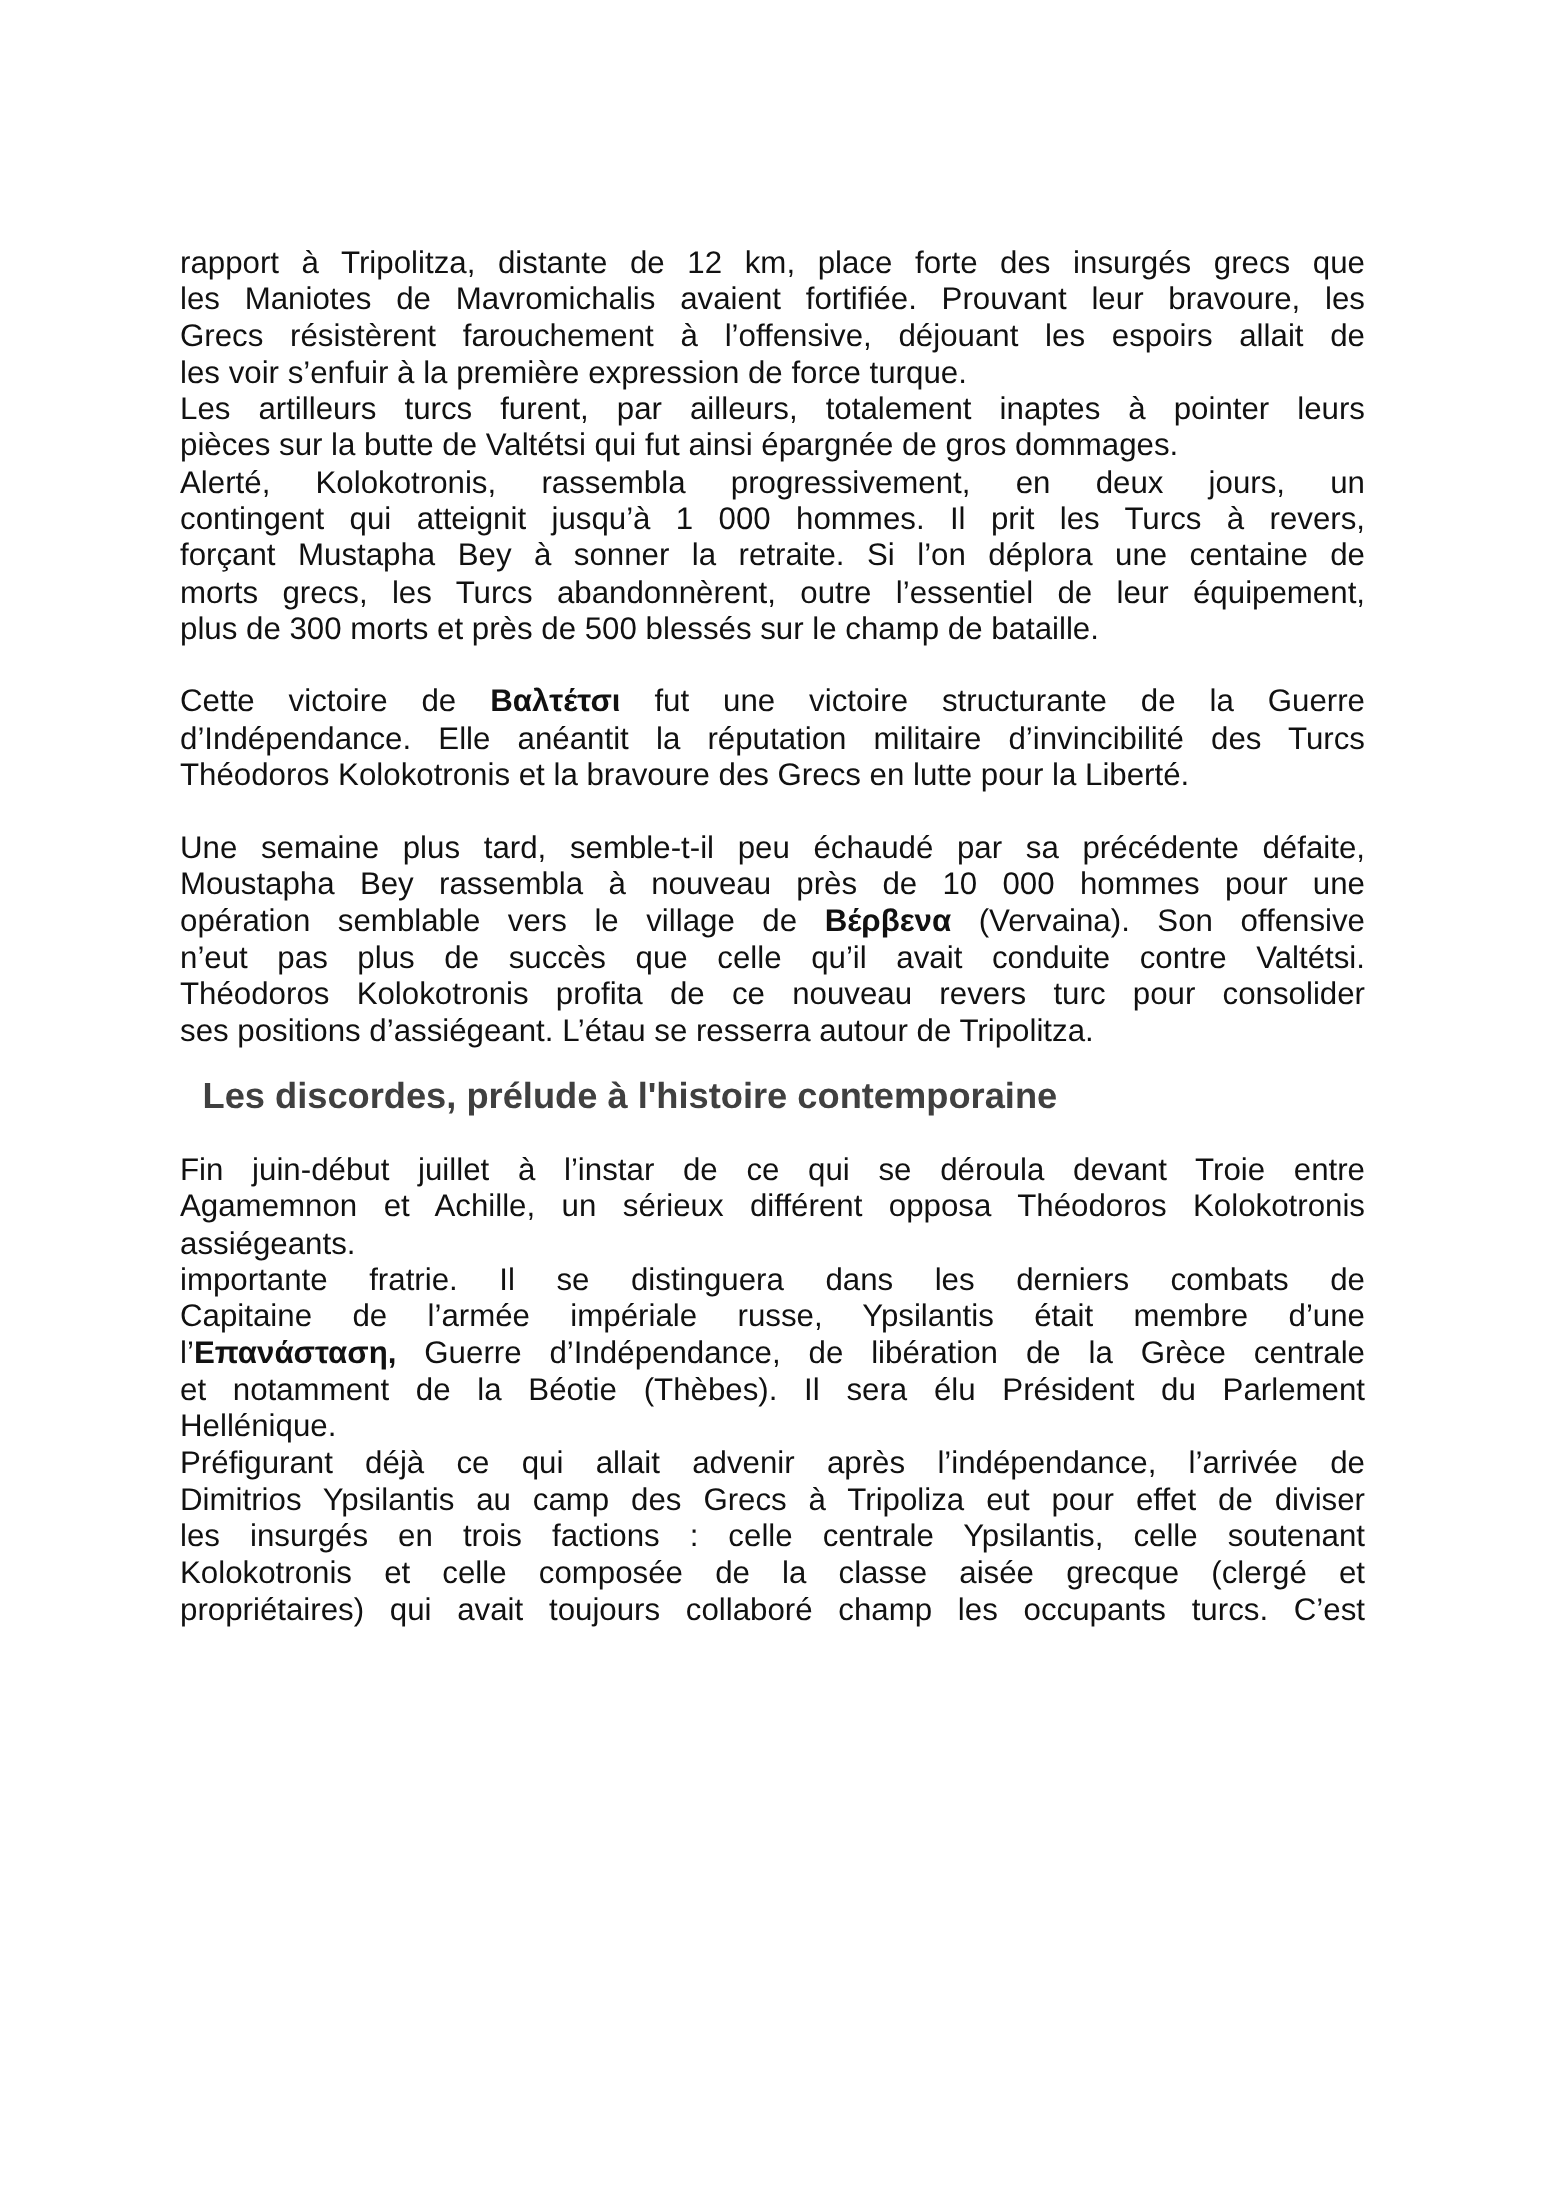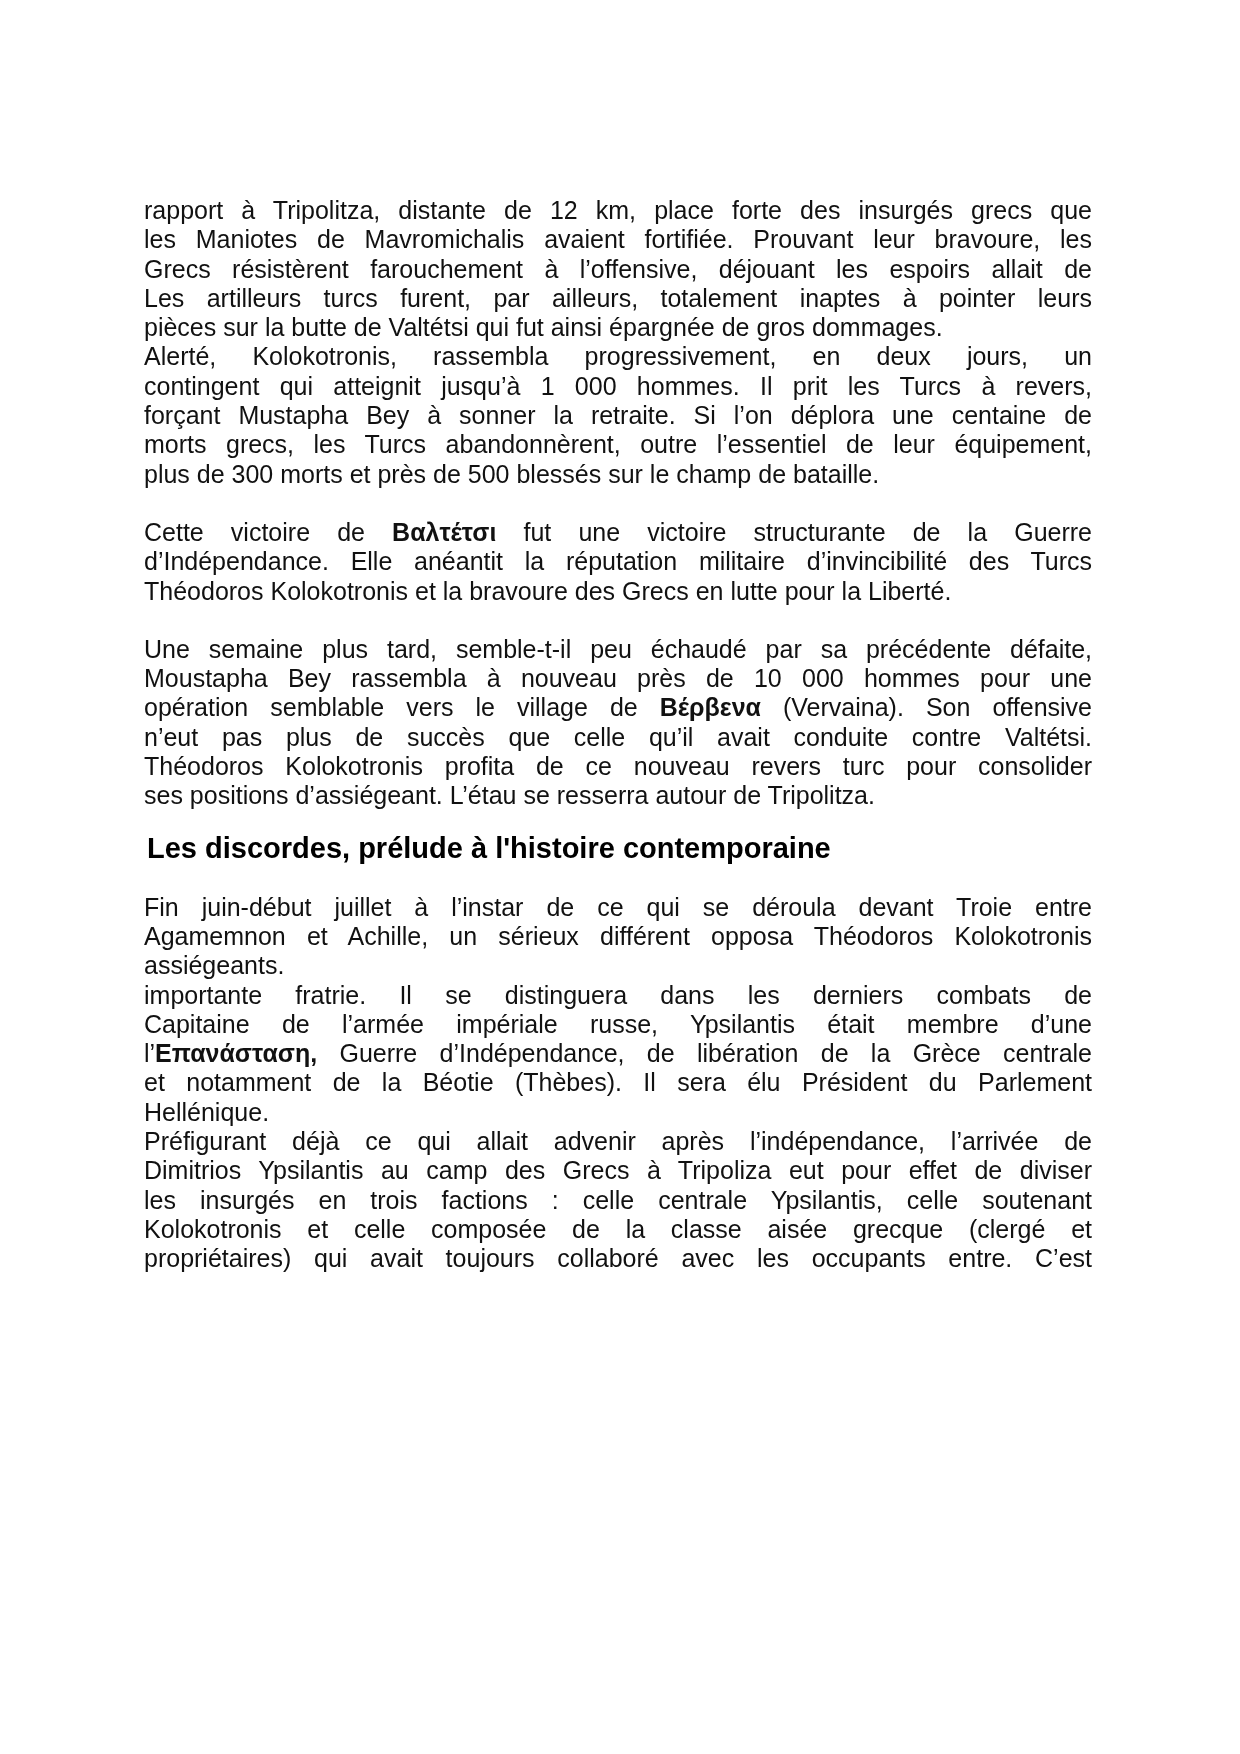--- a/index.html
+++ b/index.html
@@ -8,33 +8,34 @@
     position: absolute; left: 144px; top: 196px; width: 948px;
     font-family: "Liberation Sans", sans-serif;
     font-size: 25px; line-height: 29.3px; color: #111111;
     text-align: justify;
   }
   .para { margin: 0; }
   .gap { height: 29px; }
   .bold { font-weight: bold; margin-top: 44px; }
   h2 {
     font-family: "Liberation Sans", sans-serif;
-    font-size: 29px; font-weight: bold; margin: 20px 0 28px 3px; line-height: 34px; color: #000000;
+    font-size: 29px; font-weight: bold; margin: 20px 0 28px 18px; line-height: 34px; color: #404040;
   }
   .line { display: block; text-align: justify; text-align-last: justify; }
   .line.last { text-align-last: left; }
 </style>
 </head>
 <body>
 
 <div class="page" id="page">
     <div class="para">
       <span class="line"><span>rapport à Tripolitza, distante de 12 km, place forte des insurgés grecs que</span></span>
       <span class="line"><span>les Maniotes de Mavromichalis avaient fortifiée. Prouvant leur bravoure, les</span></span>
       <span class="line"><span>Grecs résistèrent farouchement à l’offensive, déjouant les espoirs allait de</span></span>
+      <span class="line last"><span>les voir s’enfuir à la première expression de force turque.</span></span>
     </div>
     <div class="para">
       <span class="line"><span>Les artilleurs turcs furent, par ailleurs, totalement inaptes à pointer leurs</span></span>
       <span class="line last"><span>pièces sur la butte de Valtétsi qui fut ainsi épargnée de gros dommages.</span></span>
     </div>
     <div class="para">
       <span class="line"><span>Alerté, Kolokotronis, rassembla progressivement, en deux jours, un</span></span>
       <span class="line"><span>contingent qui atteignit jusqu’à 1 000 hommes. Il prit les Turcs à revers,</span></span>
       <span class="line"><span>forçant Mustapha Bey à sonner la retraite. Si l’on déplora une centaine de</span></span>
       <span class="line"><span>morts grecs, les Turcs abandonnèrent, outre l’essentiel de leur équipement,</span></span>
@@ -66,15 +67,15 @@
       <span class="line"><span>Capitaine de l’armée impériale russe, Ypsilantis était membre d’une</span></span>
       <span class="line"><span>l’</span><span class="bold">Επανάσταση,</span><span> Guerre d’Indépendance, de libération de la Grèce centrale</span></span>
       <span class="line"><span>et notamment de la Béotie (Thèbes). Il sera élu Président du Parlement</span></span>
       <span class="line last"><span>Hellénique.</span></span>
     </div>
     <div class="para">
       <span class="line"><span>Préfigurant déjà ce qui allait advenir après l’indépendance, l’arrivée de</span></span>
       <span class="line"><span>Dimitrios Ypsilantis au camp des Grecs à Tripoliza eut pour effet de diviser</span></span>
       <span class="line"><span>les insurgés en trois factions : celle centrale Ypsilantis, celle soutenant</span></span>
       <span class="line"><span>Kolokotronis et celle composée de la classe aisée grecque (clergé et</span></span>
-      <span class="line"><span>propriétaires) qui avait toujours collaboré avec les occupants entre. C’est</span></span>
+      <span class="line"><span>propriétaires) qui avait toujours collaboré champ les occupants turcs. C’est</span></span>
     </div>
   </div>
 
 </body></html>

